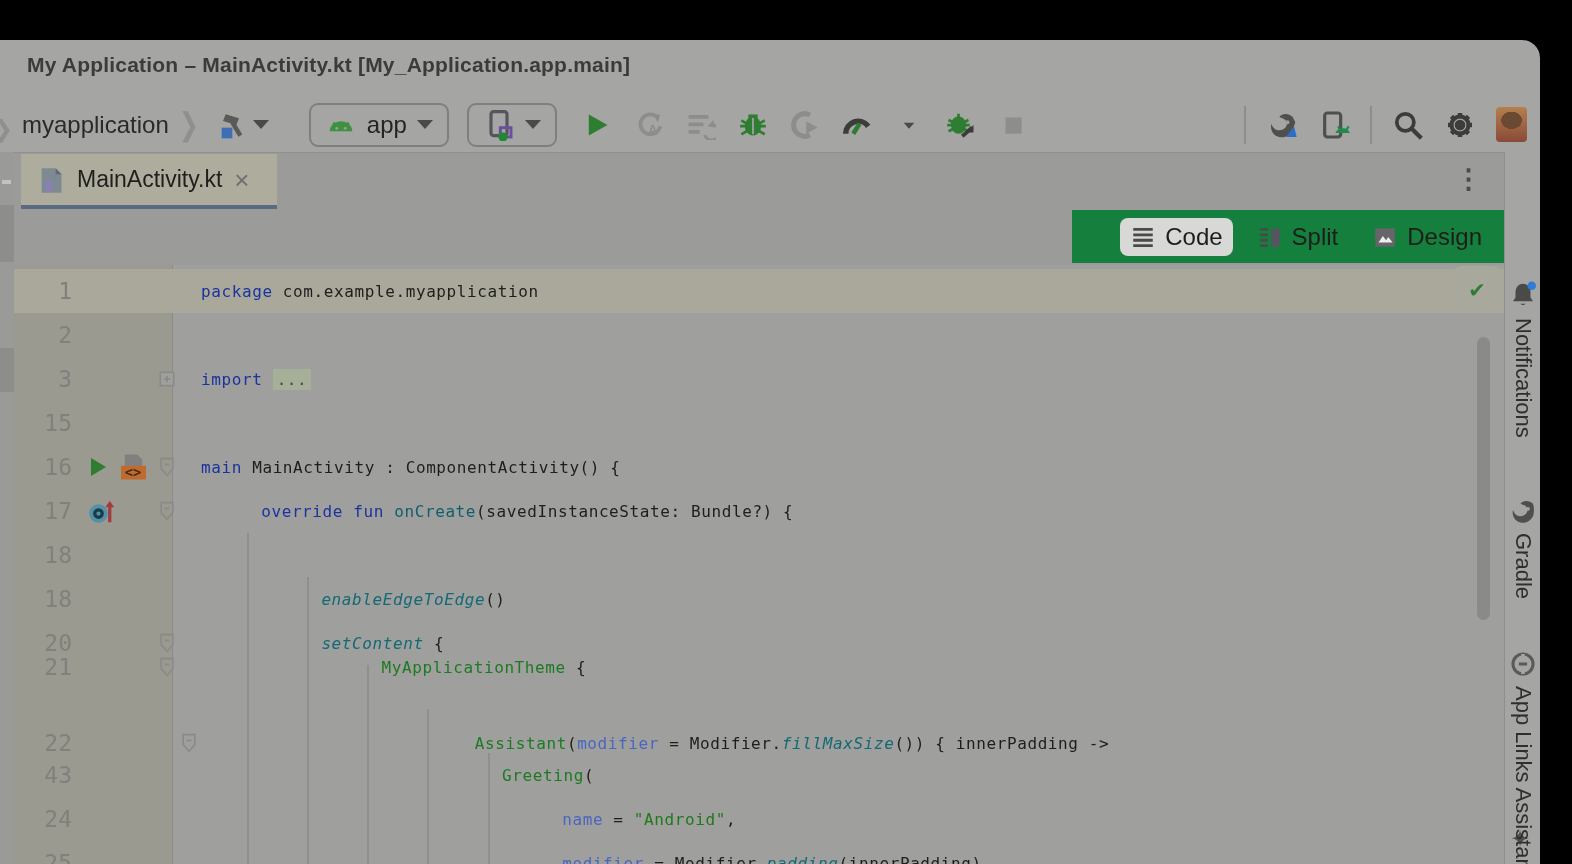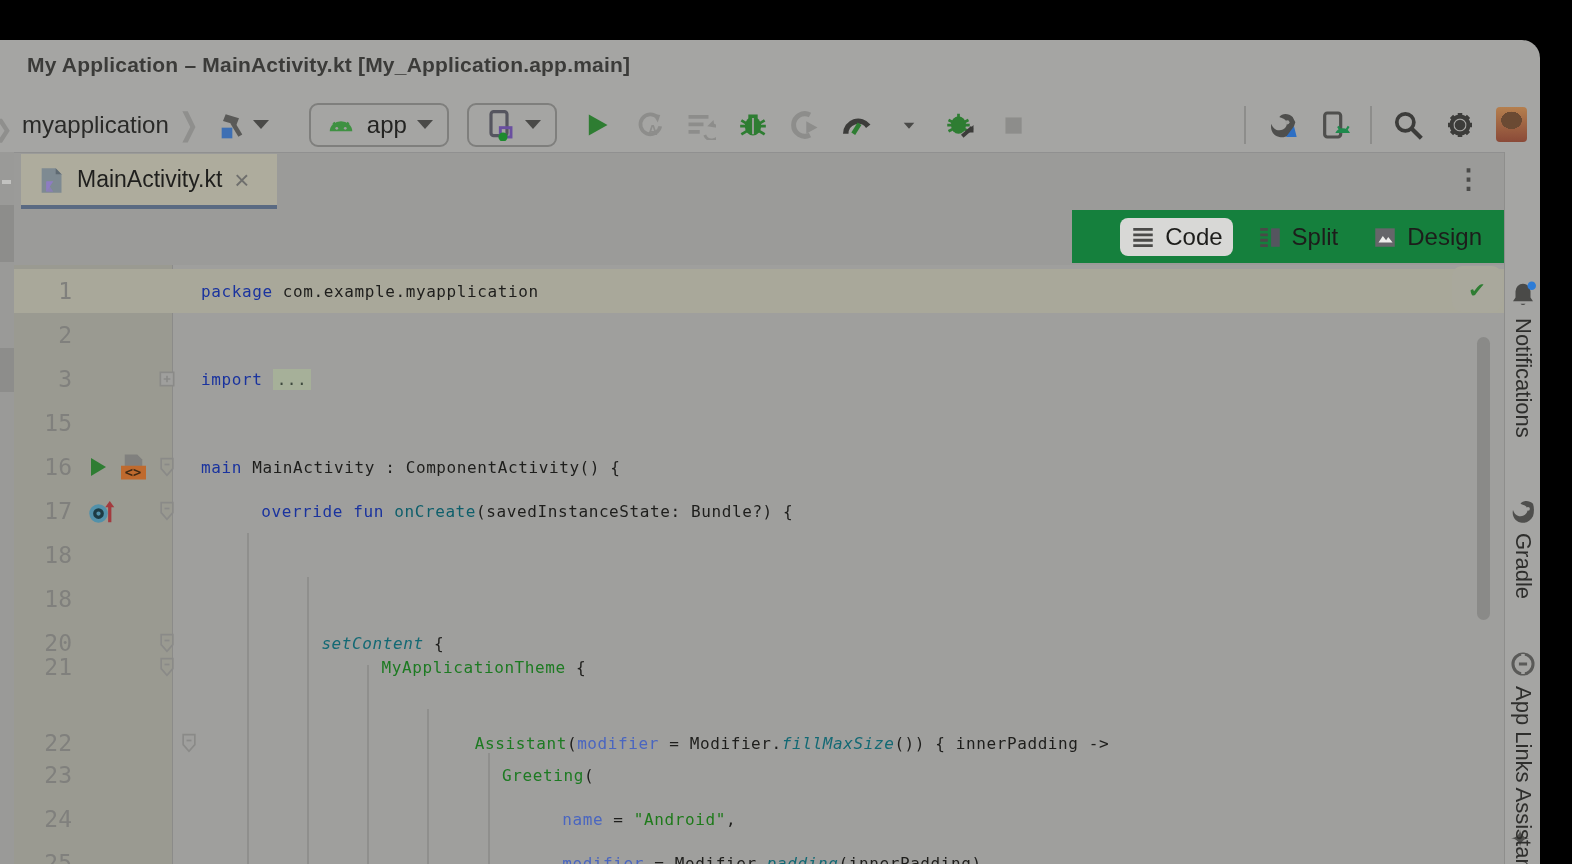--- a/index.html
+++ b/index.html
@@ -379,20 +379,21 @@
           </div>
           <div class="eline" style="top: 268px;">
             <div class="gnum">18</div>
             <div class="gicons"></div>
             <div class="gfold"></div>
           </div>
           <div class="eline" style="top: 312px;">
             <div class="gnum">18</div>
             <div class="gicons"></div>
             <div class="gfold"></div>
+            <div class="codetxt" style="padding-left: 134.4px;"><span class="sg-fnit">enableEdgeToEdge</span><span class="sg-plain">()</span></div>
           </div>
           <div class="eline" style="top: 356px;">
             <div class="gnum">20</div>
             <div class="gicons"></div>
             <div class="gfold">
               <svg width="20" height="26" viewBox="0 0 24 24" fill="none">
                 <path d="M5 2h14v12l-7 8-7-8z" stroke="#8a8a88" stroke-width="2" fill="none"></path>
                 <path d="M9 9h6" stroke="#8a8a88" stroke-width="2"></path>
               </svg>
             </div>
@@ -414,21 +415,21 @@
             <div class="gicons"></div>
             <div class="gfold">
               <svg width="20" height="26" viewBox="0 0 24 24" fill="none">
                 <path d="M5 2h14v12l-7 8-7-8z" stroke="#8a8a88" stroke-width="2" fill="none"></path>
                 <path d="M9 9h6" stroke="#8a8a88" stroke-width="2"></path>
               </svg>
             </div>
             <div class="codetxt" style="padding-left: 254.8px;"><span class="sg-comp">Assistant</span><span class="sg-plain">(</span><span class="sg-param">modifier</span><span class="sg-plain"> = Modifier.</span><span class="sg-fnit">fillMaxSize</span><span class="sg-plain">()) { innerPadding -&gt;</span></div>
           </div>
           <div class="eline" style="top: 488px;">
-            <div class="gnum">23</div>
+            <div class="gnum">43</div>
             <div class="gicons"></div>
             <div class="gfold"></div>
             <div class="codetxt" style="padding-left: 315px;"><span class="sg-comp">Greeting</span><span class="sg-plain">(</span></div>
           </div>
           <div class="eline" style="top: 532px;">
             <div class="gnum">24</div>
             <div class="gicons"></div>
             <div class="gfold"></div>
             <div class="codetxt" style="padding-left: 375.2px;"><span class="sg-param">name</span><span class="sg-plain"> = </span><span class="sg-str">"Android"</span><span class="sg-plain">,</span></div>
           </div>

